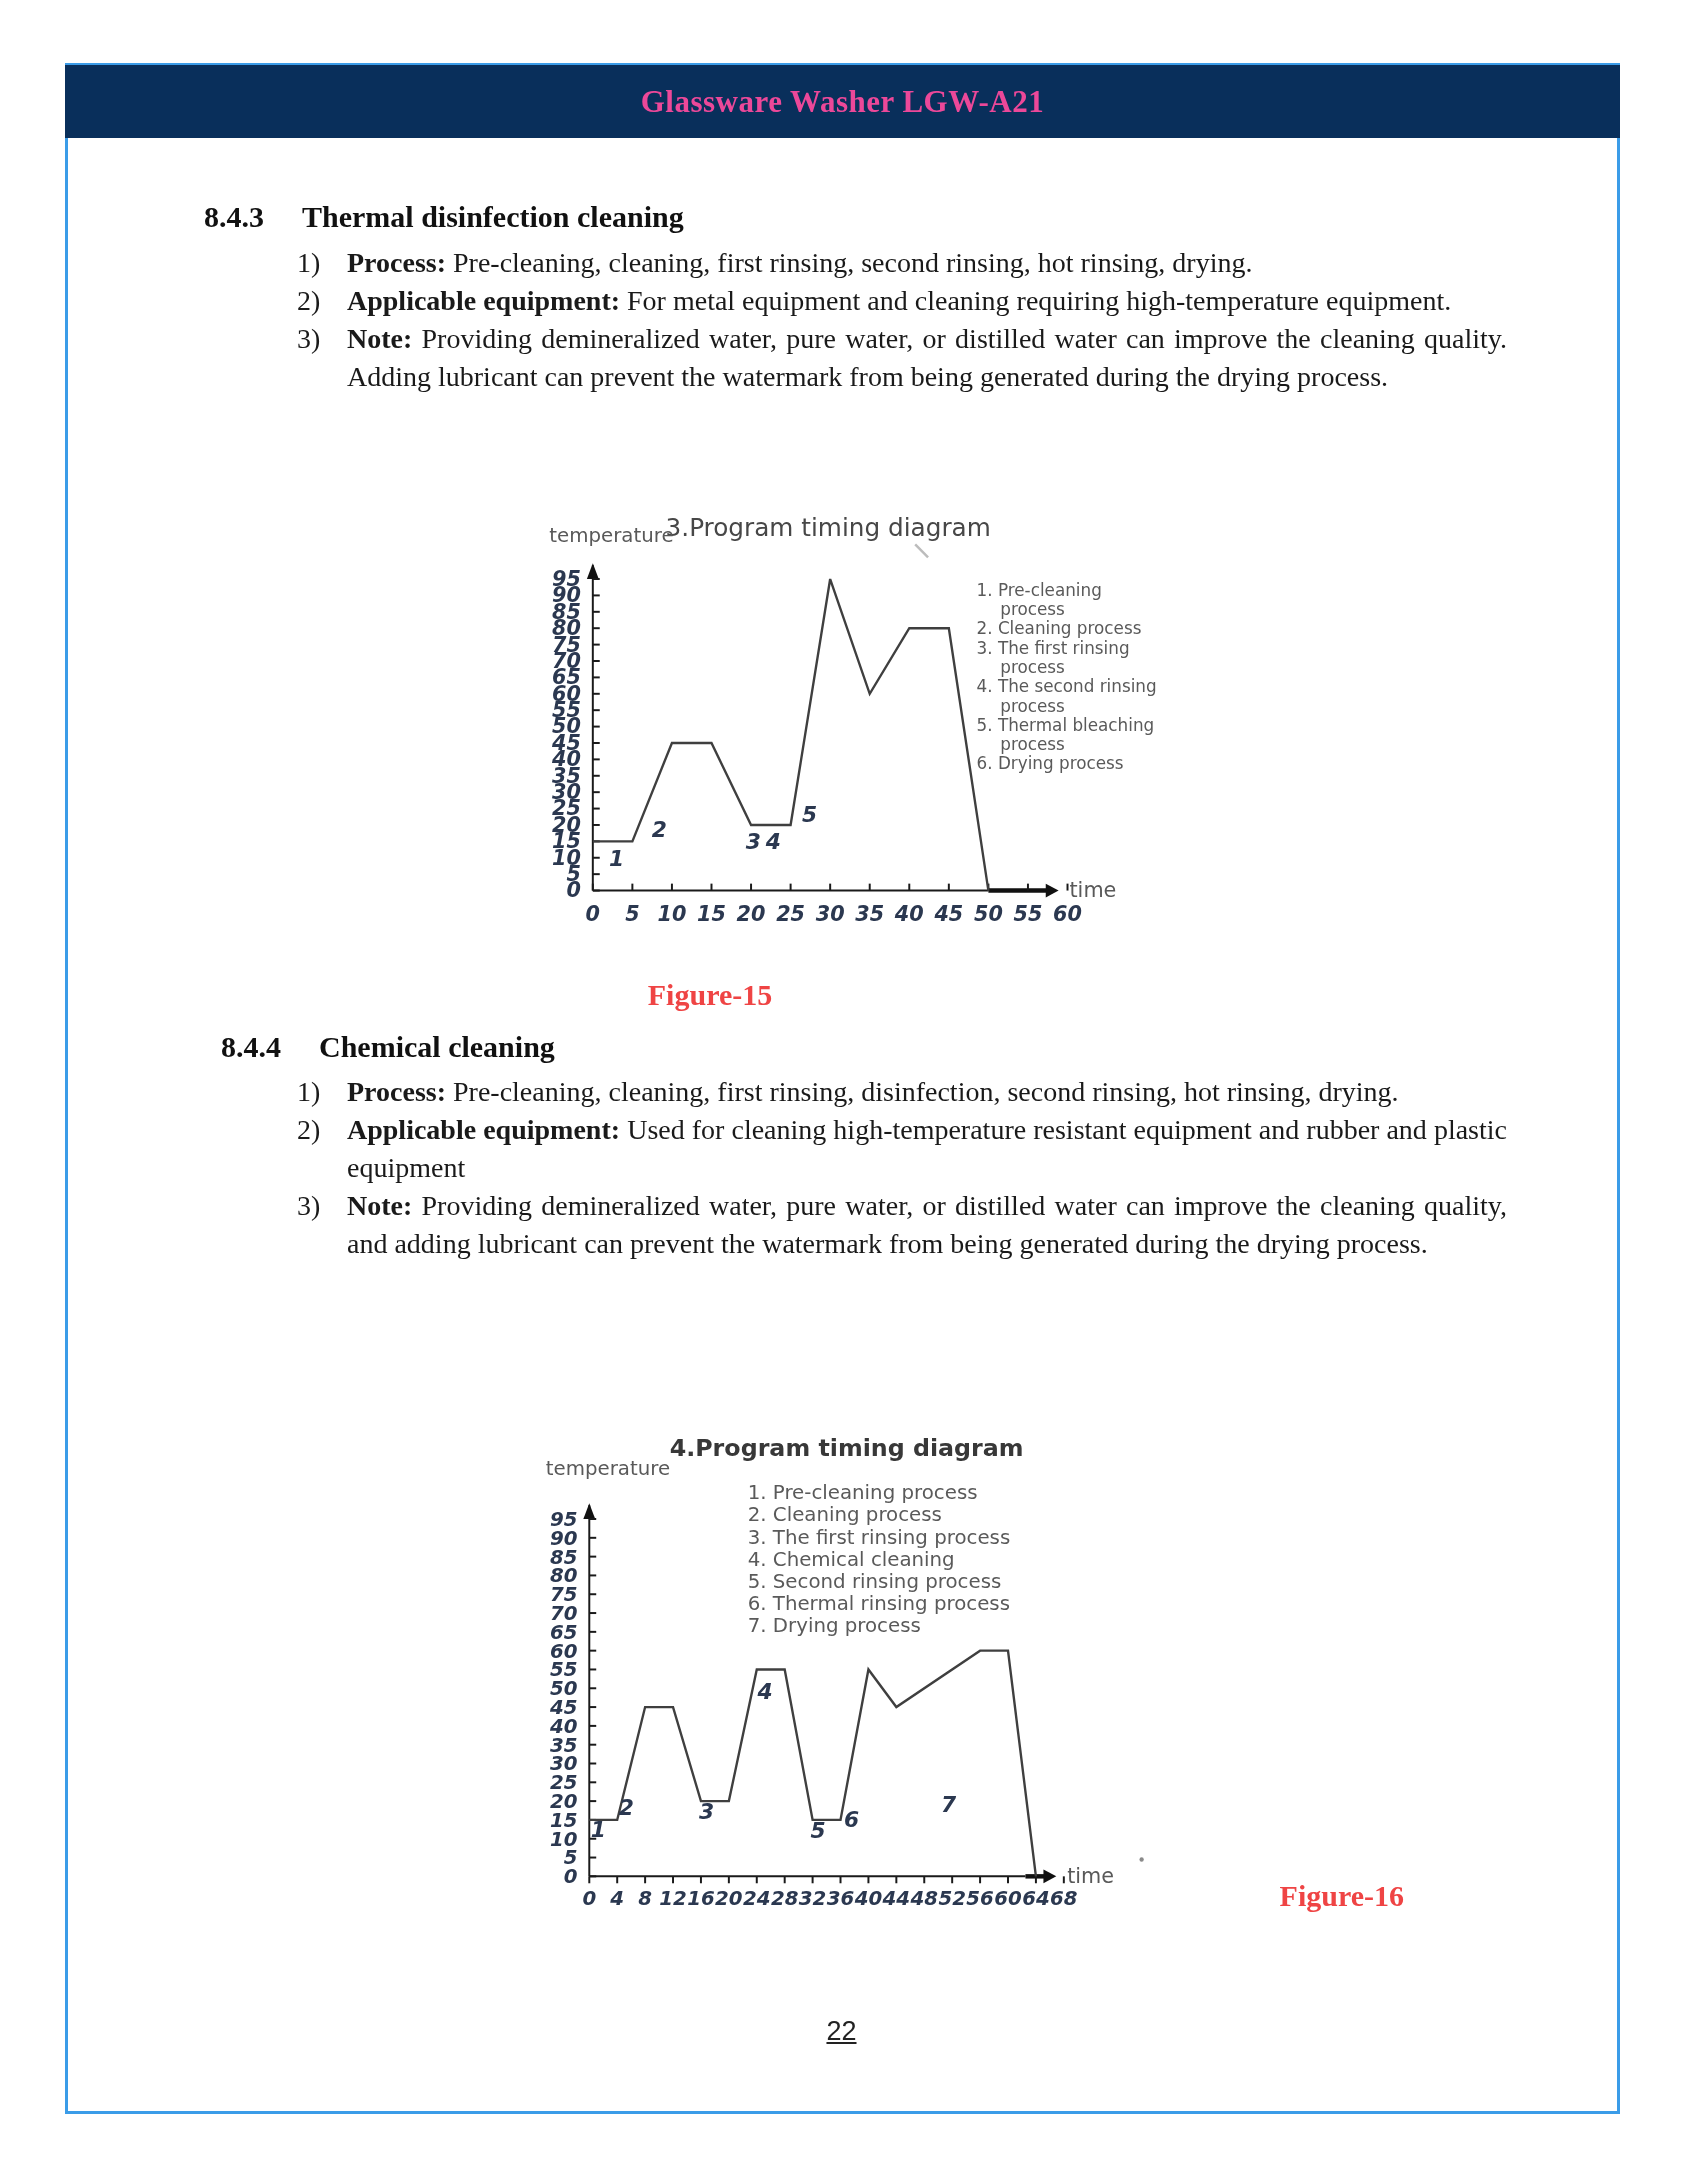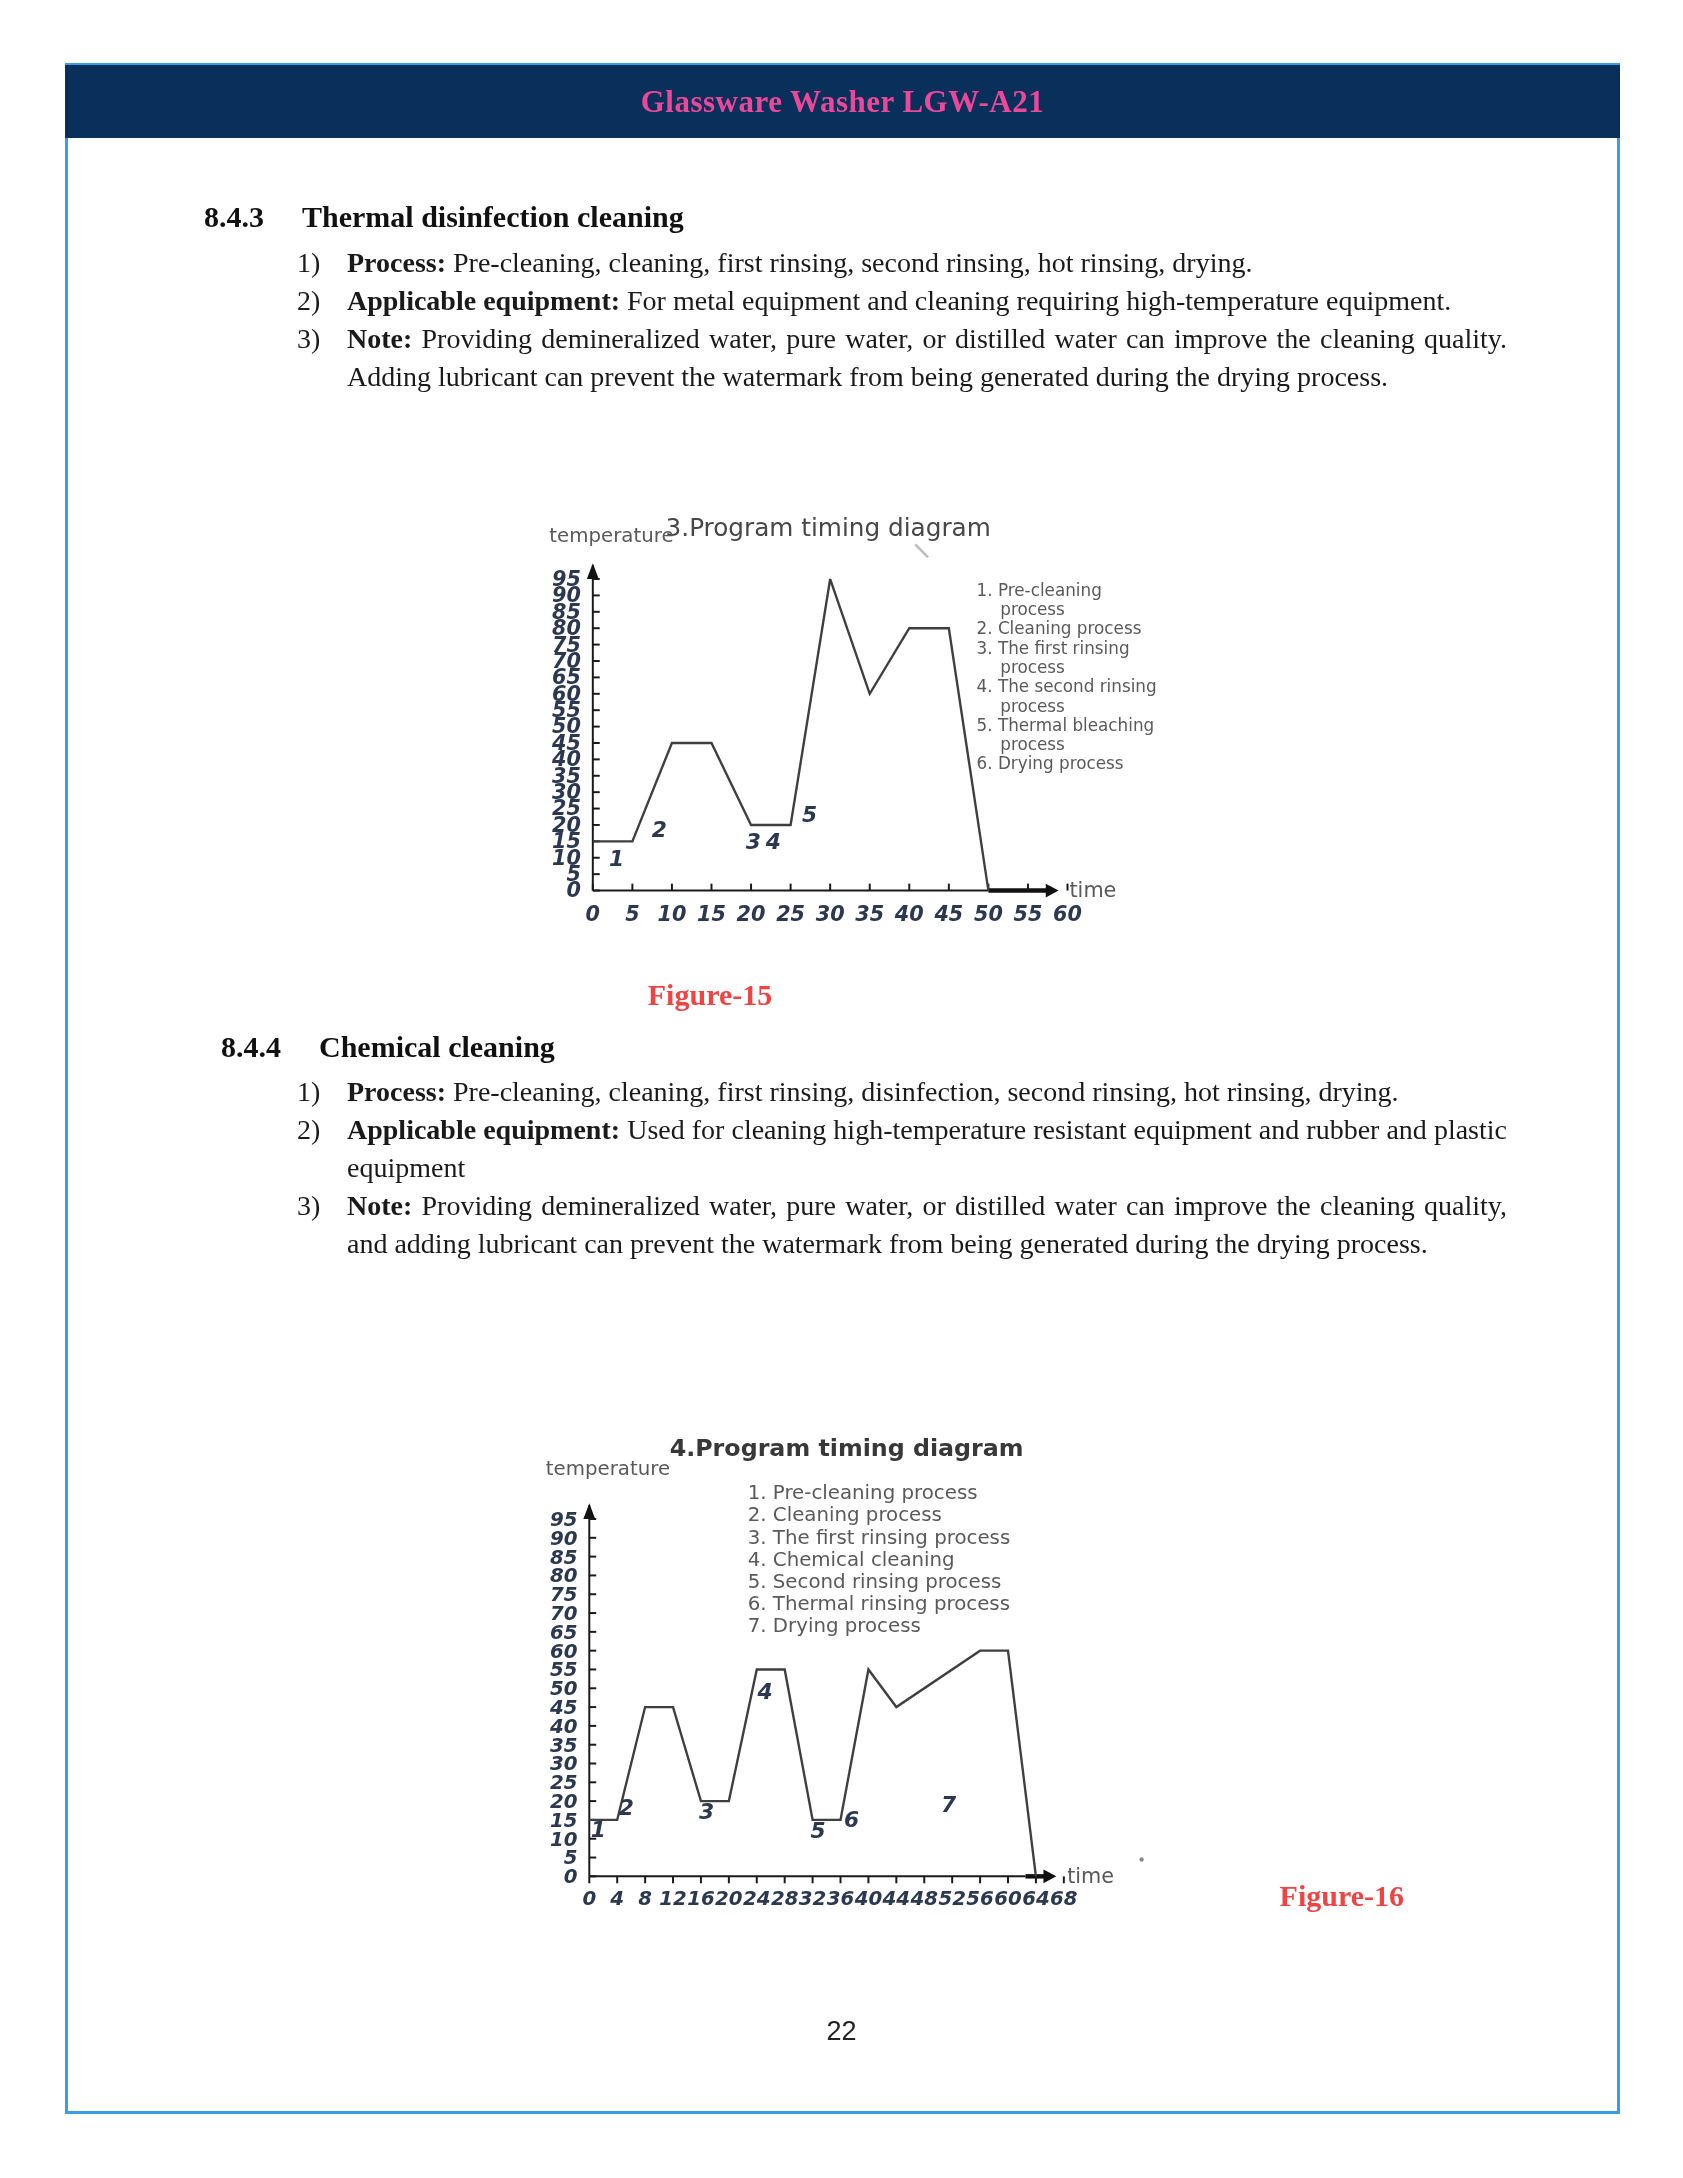--- a/index.html
+++ b/index.html
@@ -15,21 +15,21 @@
   .list{position:absolute;left:297px;width:1210px;font-size:28px;line-height:38px;}
   .item{display:flex;}
   .item .marker{flex:0 0 50px;}
   .item .itext{flex:1;text-align:justify;}
   .item .itext b{font-weight:bold;}
   figure{margin:0;padding:0;position:absolute;}
   svg{overflow:visible;display:block;}
   .caption{position:absolute;left:0;width:1388px;text-align:center;
            font-size:30px;font-weight:bold;color:#ef4444;padding-left:16px;}
   .pageno{position:absolute;left:0;width:1683px;text-align:center;top:2016px;
-          font-size:27px;font-family:"Liberation Sans","DejaVu Sans",sans-serif;color:#222;}
+          font-size:27px;font-family:"Liberation Sans","DejaVu Sans",sans-serif;color:#222;text-decoration:underline;}
   
   .ct-title{font-family:"DejaVu Sans","Liberation Sans",sans-serif;}
   .ct-axlab{font-family:"DejaVu Sans","Liberation Sans",sans-serif;fill:#595959;}
   .ct-tick{font-family:"DejaVu Sans","Liberation Sans",sans-serif;font-style:italic;
            font-weight:bold;fill:#2b3850;}
   .ct-phase{font-family:"DejaVu Sans","Liberation Sans",sans-serif;font-style:italic;
             font-weight:bold;fill:#2b3850;}
   .ct-legend{font-family:"DejaVu Sans","Liberation Sans",sans-serif;fill:#5a5a5a;}
   .ct-line{fill:none;stroke:#3f3f3f;stroke-width:2.4;}
   .ct-axis{stroke:#1a1a1a;stroke-width:2;}

